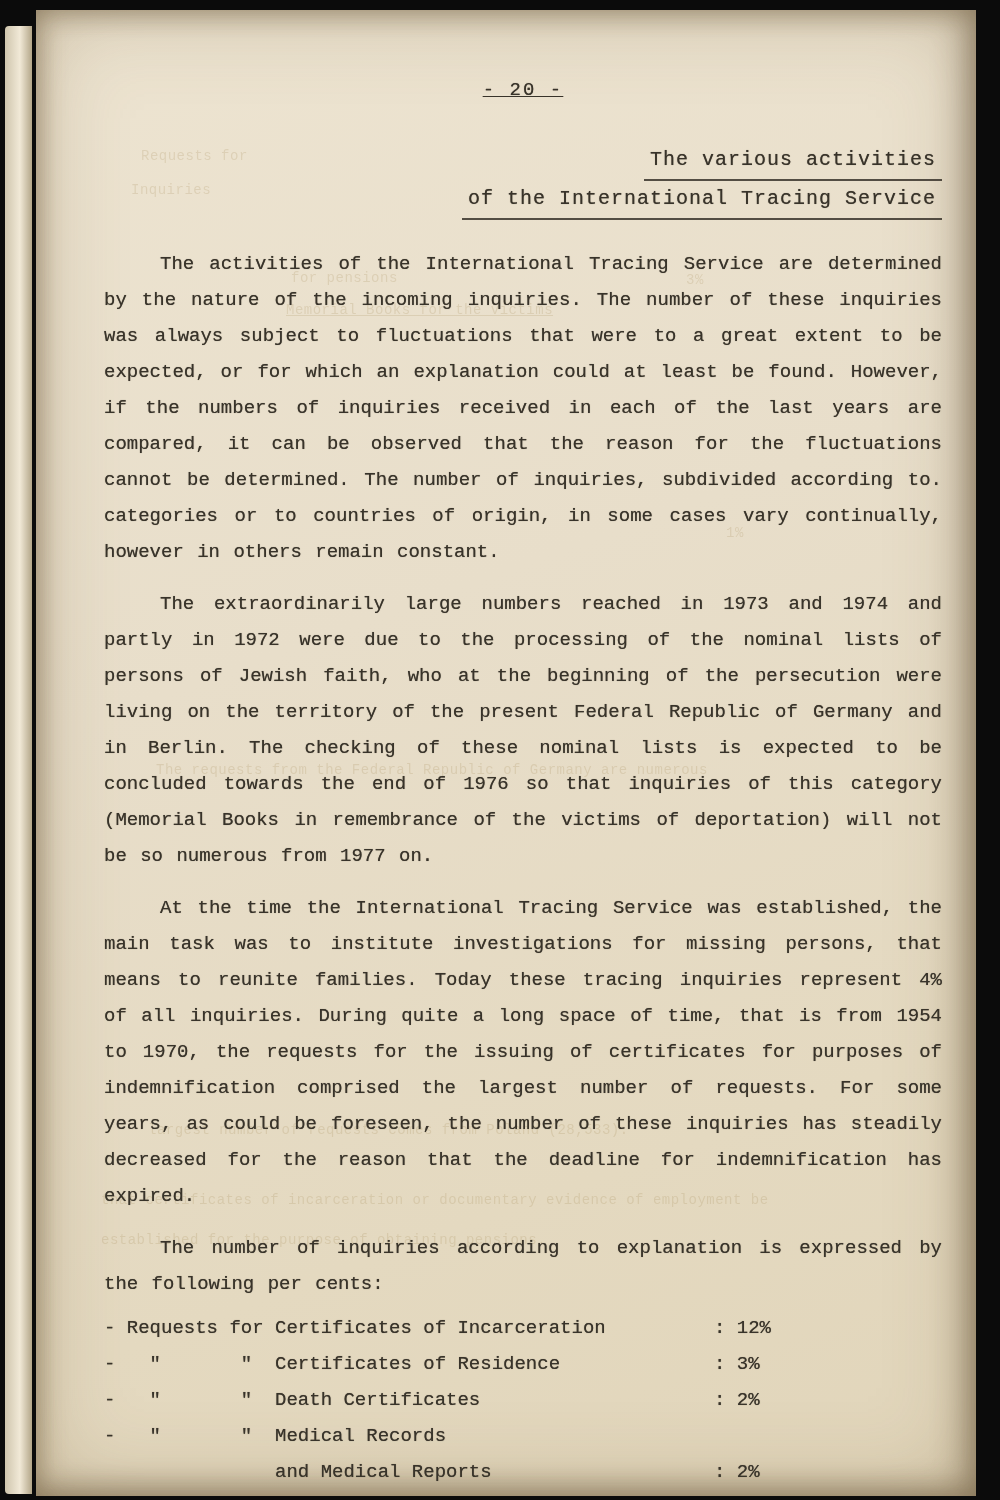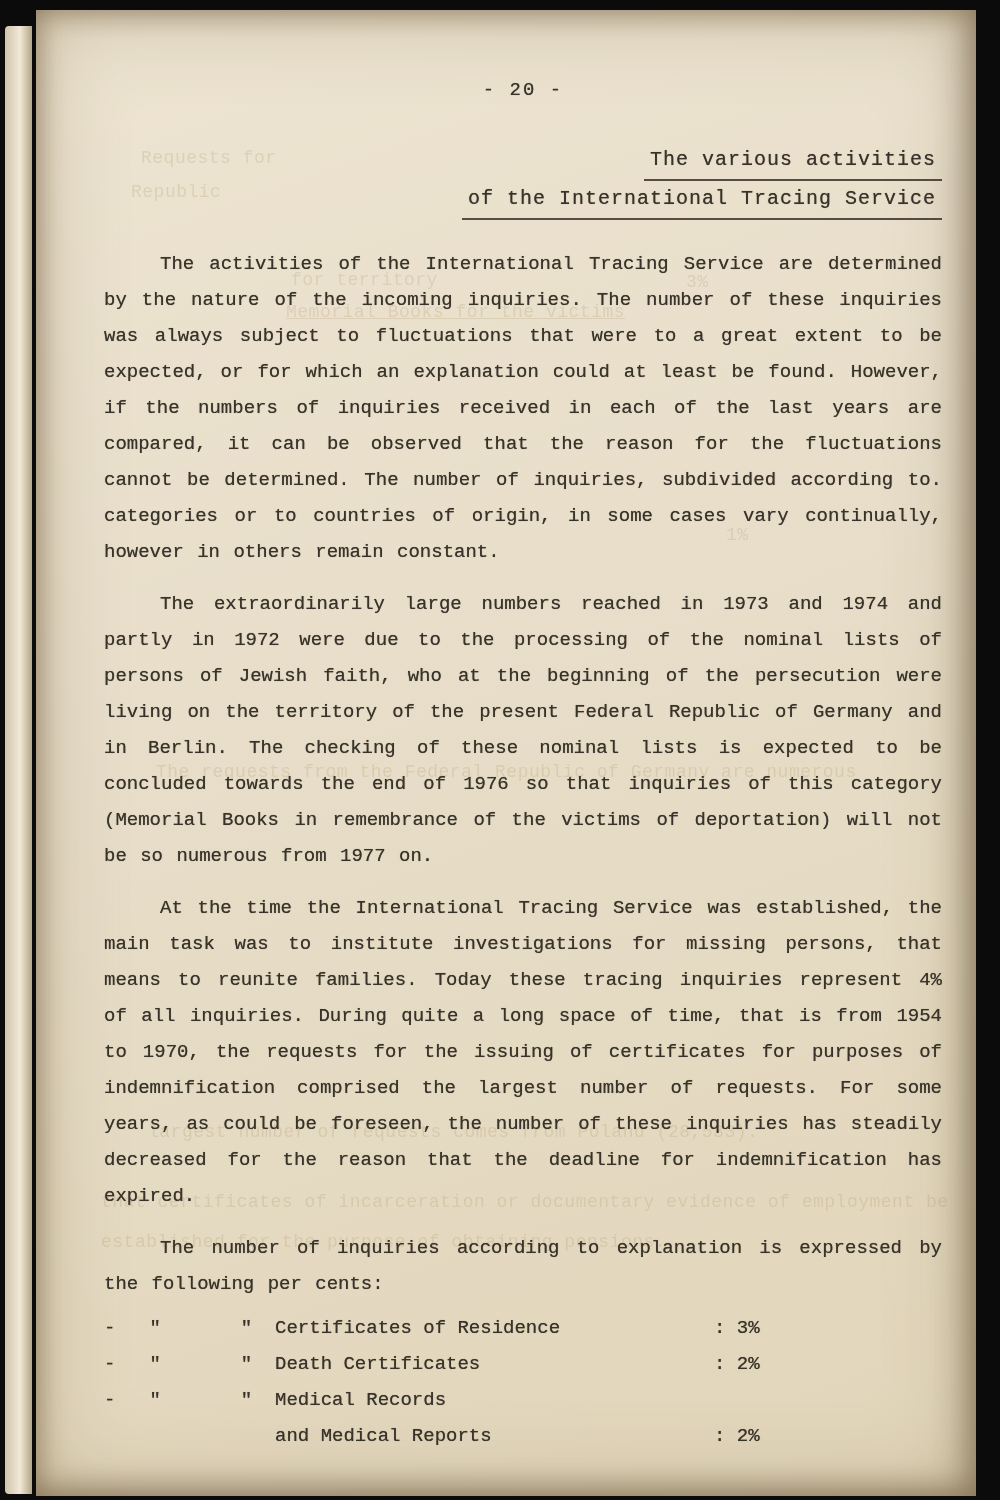--- a/index.html
+++ b/index.html
@@ -33,41 +33,42 @@
       inset 10px 0 24px rgba(110, 88, 50, 0.16),
       inset 0 -12px 26px rgba(70, 52, 28, 0.22),
       inset 0 10px 20px rgba(110, 88, 50, 0.12);
   }
 
   
   .ghost {
     position: absolute;
     color: #96793f;
     opacity: 0.17;
-    font-size: 18px;
+    font-size: 14px;
     letter-spacing: 0.5px;
     white-space: pre;
     filter: blur(0.4px);
     pointer-events: none;
   }
 
   .content {
     position: absolute;
     left: 68px; top: 62px;
     width: 838px;
     color: #38332a;
     font-size: 19px;
     line-height: 36px;
     text-shadow: 0 0 0.7px rgba(55, 48, 36, 0.75);
   }
 
   .page-number {
     text-align: center;
     margin-bottom: 34px;
     letter-spacing: 2px;
+    text-decoration: underline;
   }
 
   .heading {
     text-align: right;
     margin-bottom: 26px;
   }
   .heading-line {
     display: inline-block;
     border-bottom: 2px solid rgba(56, 51, 42, 0.85);
     padding: 0 6px 1px 6px;
@@ -100,22 +101,22 @@
   }
 </style>
 </head>
 <body>
 
 <div class="page-sliver"></div>
 
 <div class="paper">
 
   <div class="ghost" style="left:105px; top:138px;">Requests for</div>
-  <div class="ghost" style="left:95px;  top:172px;">Republic</div>
-  <div class="ghost" style="left:255px; top:260px;">for territory</div>
+  <div class="ghost" style="left:95px;  top:172px;">Inquiries</div>
+  <div class="ghost" style="left:255px; top:260px;">for pensions</div>
   <div class="ghost" style="left:250px; top:292px;text-decoration:underline;">Memorial Books for the victims</div>
   <div class="ghost" style="left:690px; top:515px;">1%</div>
   <div class="ghost" style="left:650px; top:262px;">3%</div>
   <div class="ghost" style="left:120px; top:752px;text-align:right;">The requests from the Federal Republic of Germany are numerous</div>
   <div class="ghost" style="left:112px; top:1112px;">largest number of requests comes from Poland (28,533).</div>
   <div class="ghost" style="left:65px;  top:1182px;">that certificates of incarceration or documentary evidence of employment be</div>
   <div class="ghost" style="left:65px;  top:1222px;">established for the purpose of obtaining pensions.</div>
 
   <div class="content">
 
@@ -126,20 +127,24 @@
       <span class="heading-line">of the International Tracing Service</span>
     </div>
 
     <p class="para">The activities of the International Tracing Service are determined by the nature of the incoming inquiries. The number of these inquiries was always subject to fluctuations that were to a great extent to be expected, or for which an explanation could at least be found. However, if the numbers of inquiries received in each of the last years are compared, it can be observed that the reason for the fluctuations cannot be determined. The number of inquiries, subdivided according to. categories or to countries of origin, in some cases vary continually, however in others remain constant.</p>
     <p class="para">The extraordinarily large numbers reached in 1973 and 1974 and partly in 1972 were due to the processing of the nominal lists of persons of Jewish faith, who at the beginning of the persecution were living on the territory of the present Federal Republic of Germany and in Berlin. The checking of these nominal lists is expected to be concluded towards the end of 1976 so that inquiries of this category (Memorial Books in remembrance of the victims of deportation) will not be so numerous from 1977 on.</p>
     <p class="para">At the time the International Tracing Service was established, the main task was to institute investigations for missing persons, that means to reunite families. Today these tracing inquiries represent 4% of all inquiries. During quite a long space of time, that is from 1954 to 1970, the requests for the issuing of certificates for purposes of indemnification comprised the largest number of requests. For some years, as could be foreseen, the number of these inquiries has steadily decreased for the reason that the deadline for indemnification has expired.</p>
     <p class="para last">The number of inquiries according to explanation is expressed by the following per cents:</p>
 
     <div class="list">
       <div class="list-row">
+        <span class="list-label">- Requests for Certificates of Incarceration</span>
+        <span class="list-value">: 12%</span>
+      </div>
+      <div class="list-row">
         <span class="list-label">-   "       "  Certificates of Residence</span>
         <span class="list-value">: 3%</span>
       </div>
       <div class="list-row">
         <span class="list-label">-   "       "  Death Certificates</span>
         <span class="list-value">: 2%</span>
       </div>
       <div class="list-row">
         <span class="list-label">-   "       "  Medical Records
                and Medical Reports</span>

